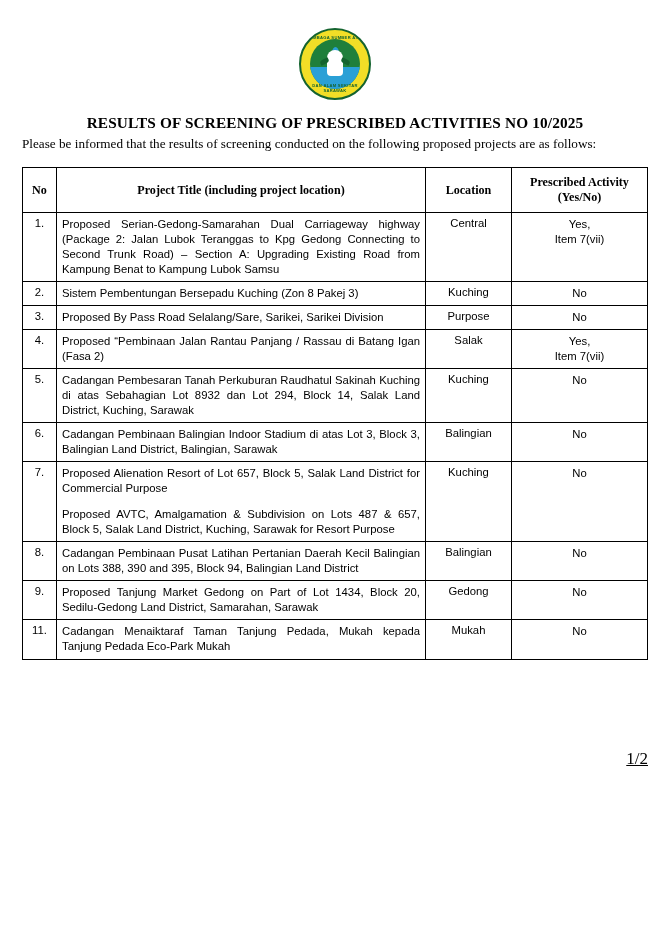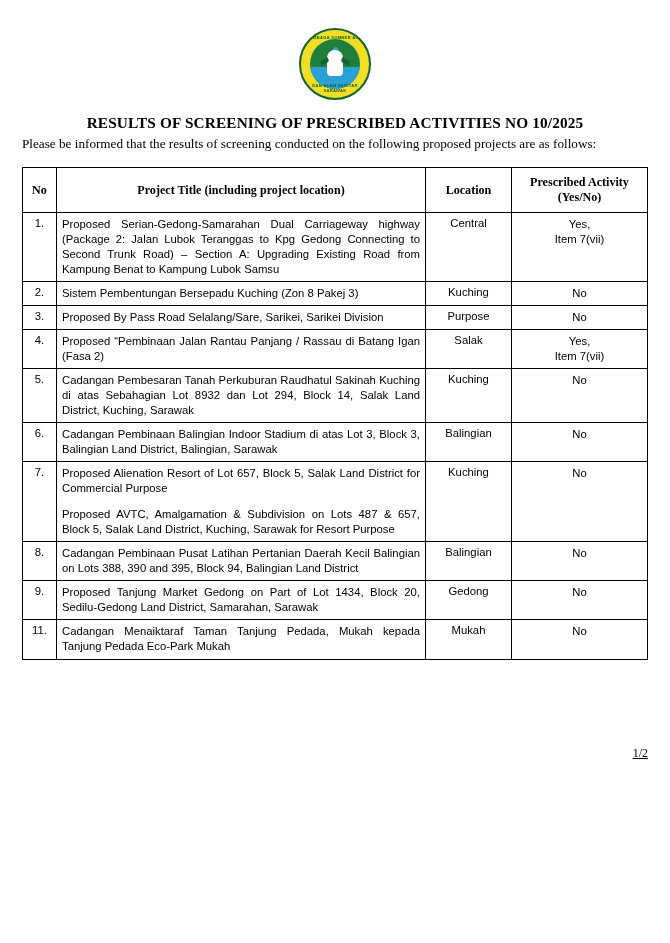--- a/index.html
+++ b/index.html
@@ -168,22 +168,22 @@
     line-height: 1.33;
   }
   td.act .line2 {
     display: block;
   }
 
   
   .footer {
     position: absolute;
     right: 22px;
-    bottom: 14px;
-    font-size: 12px;
+    bottom: 6px;
+    font-size: 17px;
     font-family: "Liberation Serif", serif;
     text-decoration: underline;
   }
 </style>
 </head>
 <body>
 
 <div class="page">
 
   <div class="logo-wrap">

